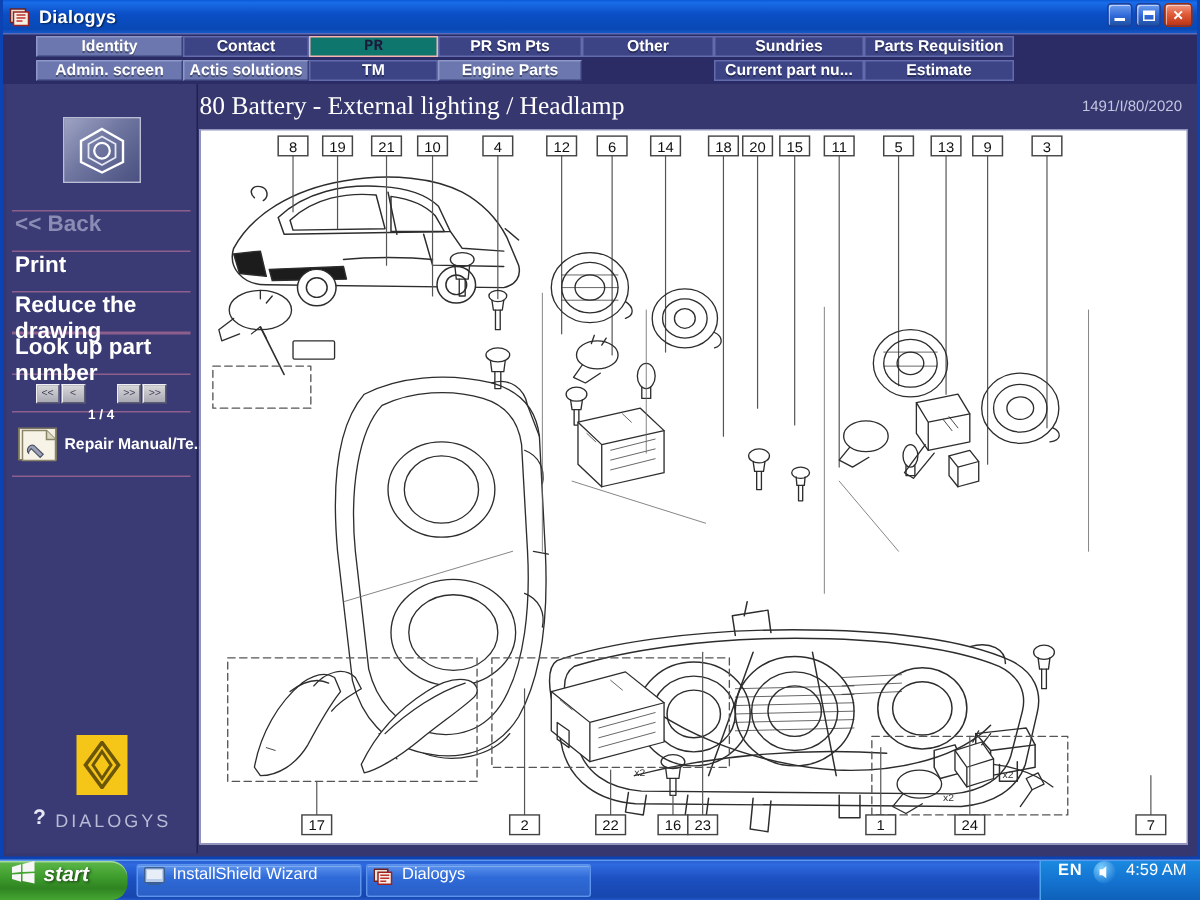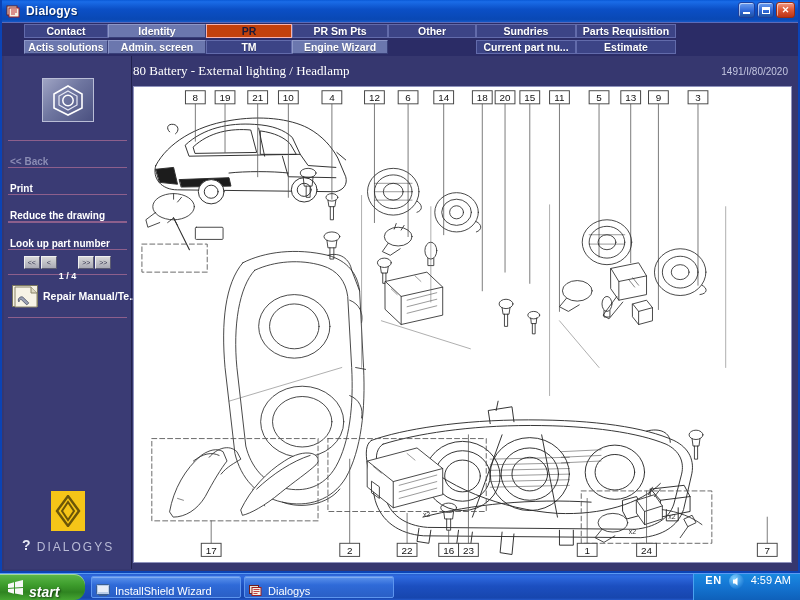--- a/index.html
+++ b/index.html
@@ -77,45 +77,45 @@
     background: #6b77ae;
     border: 1px solid #8d97c8;
     border-right-color: #39407a;
     border-bottom-color: #39407a;
     white-space: nowrap;
     overflow: hidden;
     padding: 0 3px;
     text-shadow: 0 1px 0 rgba(0,0,0,.35);
   }
   .menu-cell.dark  { background: #3c4486; border-color: #626bab; }
-  .menu-cell.pr    { background: #c2410c; border-color: #f6b4b0; color:#1b1b3a; text-shadow:none; }
+  .menu-cell.pr    { background: #0f766e; border-color: #f6b4b0; color:#1b1b3a; text-shadow:none;font-family:Liberation Mono, monospace; }
   .menu-cell.empty { background: transparent; border-color: transparent; }
 
   
   #sidebar {
     position: absolute;
     left: 2px; top: 56px;
     width: 128px; bottom: 2px;
     background: #3a3b74;
     border-right: 1px solid #20214d;
   }
   #logo-hex {
     width: 52px; height: 44px;
     margin: 22px auto 0 auto;
     background: linear-gradient(135deg,#9fa4c4,#6f76a0 45%,#4a5080);
     border: 1px solid #b9bdd6;
     display: flex; align-items: center; justify-content: center;
   }
   .side-sep { height: 1px; background: #8d5f8c; margin: 0 4px; }
   .side-item {
     height: 26px;
-    display: flex; align-items: flex-end;
+    display: flex; align-items: flex-start;
     padding-left: 6px;
     color: #ffffff;
-    font-size: 10px;
+    font-size: 15px;
     font-weight: bold;
   }
   .side-item.disabled { color: #8b8cb4; }
   .pager {
     display: flex; align-items: center; justify-content: center;
     height: 24px; gap: 1px;
   }
   .pg-btn {
     width: 16px; height: 13px;
     background: linear-gradient(180deg,#d8d8d8,#a9a9b4);
@@ -157,21 +157,21 @@
   #content {
     position: absolute;
     left: 131px; top: 56px; right: 2px; bottom: 2px;
     background: #36376f;
   }
   #content-header {
     height: 30px;
     display: flex; align-items: center; justify-content: space-between;
     padding: 0 8px 0 0;
   }
-  #page-title { color: #fff; font-size: 13px; font-family: "Liberation Serif", serif; }
+  #page-title { color: #fff; font-size: 17px; font-family: "Liberation Serif", serif; }
   #page-ref   { color: #c3c6e0; font-size: 10px; }
   #drawing-pane {
     position: absolute;
     left: 0; top: 30px; right: 4px; bottom: 6px;
     background: #ffffff;
     border: 1px solid #8f93bd;
     overflow: hidden;
   }
   #drawing-svg { display: block; width: 100%; height: 100%; }
 
@@ -181,31 +181,31 @@
     width: 800px; height: 27px;
     background: linear-gradient(180deg,#2a5fd0 0%, #2f6ae0 9%, #1c4fc0 46%, #1746ae 92%, #2358c8 100%);
     border-top: 1px solid #5b9bf3;
     display: flex; align-items: center;
   }
   #start-button {
     height: 26px; min-width: 85px;
     margin-right: 6px;
     background: linear-gradient(180deg,#5db84a 0%, #3d9c2c 42%, #2f8421 70%, #46a632 100%);
     border-radius: 0 11px 11px 0;
-    display: flex; align-items: flex-end; gap: 5px;
+    display: flex; align-items: flex-start; gap: 5px;
     padding: 0 2px 0 7px;
     box-shadow: inset 0 1px 0 rgba(255,255,255,.45);
   }
   #start-button .s-label {
     color: #fff; font-size: 14px; font-style: italic; font-weight: bold;
     text-shadow: 1px 1px 2px rgba(0,0,0,.6);
   }
   .task-btn {
     height: 22px;
-    display: flex; align-items: flex-end; gap: 5px;
+    display: flex; align-items: flex-start; gap: 5px;
     padding: 0 8px 0 4px;
     margin-right: 3px;
     background: linear-gradient(180deg,#5a92ec,#2f6ad8 40%,#2a5fc6);
     border: 1px solid #girls;
     border: 1px solid #5d95ee;
     border-radius: 2px;
     color: #fff; font-size: 11px;
     min-width: 150px;
     box-shadow: inset 0 1px 0 rgba(255,255,255,.25);
   }
@@ -248,35 +248,35 @@
       <span class="win-btn">
           <span class="glyph-max"></span>
         </span>
       <span class="win-btn close">
           <span>✕</span>
         </span>
     </span>
   </div>
 
   <div id="menu-strip">
+    <div class="menu-col" style="width:98px">
+      <div class="menu-cell">Identity</div>
+      <div class="menu-cell">Admin. screen</div>
+    </div>
     <div class="menu-col" style="width:84px">
       <div class="menu-cell dark">Contact</div>
       <div class="menu-cell">Actis solutions</div>
     </div>
-    <div class="menu-col" style="width:98px">
-      <div class="menu-cell">Identity</div>
-      <div class="menu-cell">Admin. screen</div>
-    </div>
     <div class="menu-col" style="width:86px">
       <div class="menu-cell pr">PR</div>
       <div class="menu-cell dark">TM</div>
     </div>
     <div class="menu-col" style="width:96px">
       <div class="menu-cell dark">PR Sm Pts</div>
-      <div class="menu-cell">Engine Wizard</div>
+      <div class="menu-cell">Engine Parts</div>
     </div>
     <div class="menu-col" style="width:88px">
       <div class="menu-cell dark">Other</div>
       <div class="menu-cell empty"></div>
     </div>
     <div class="menu-col" style="width:100px">
       <div class="menu-cell dark">Sundries</div>
       <div class="menu-cell dark">Current part nu...</div>
     </div>
     <div class="menu-col" style="width:100px">

